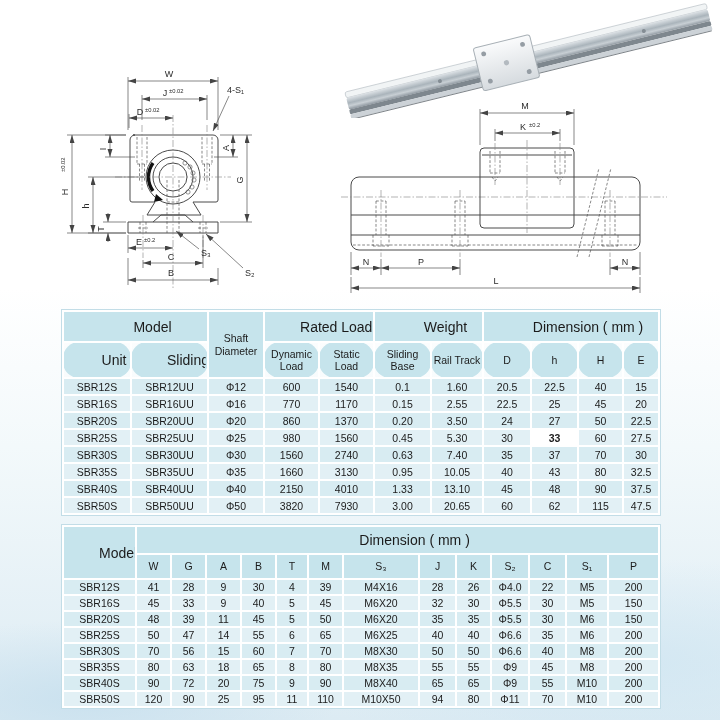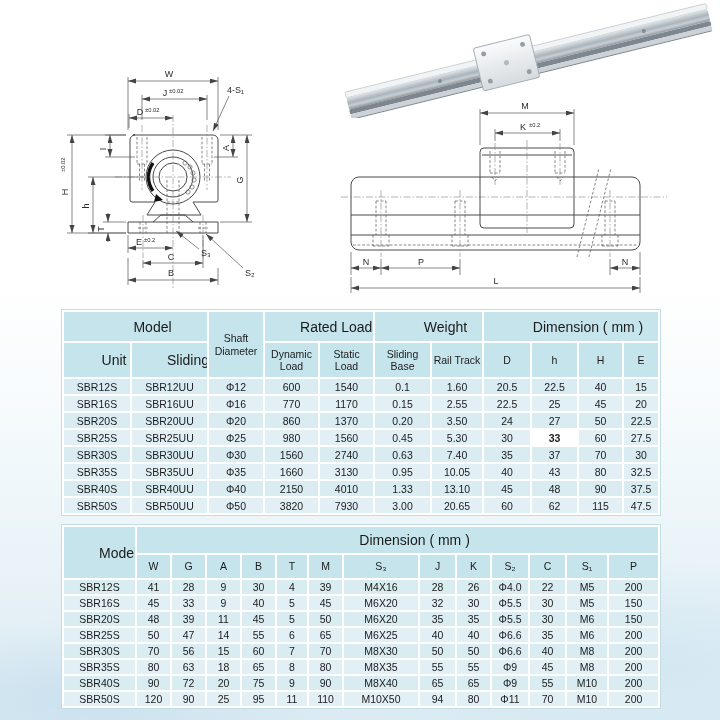--- a/index.html
+++ b/index.html
@@ -12,21 +12,21 @@
       linear-gradient(180deg,#ffffff 0%,#ffffff 40%,#f3f9fb 62%,#dcebf3 100%);
   }
   table{border-collapse:collapse;table-layout:fixed;position:absolute;box-shadow:0 0 0 1px #c2dde7;}
   th,td{border:2px solid #ffffff;text-align:center;vertical-align:middle;color:#1b1b1b;overflow:hidden;padding:0 1px;}
   th{background:var(--header-bg,#c6e4ec);font-weight:normal;}
   .h-big{font-size:14px;white-space:nowrap;padding-left:35px;}
   .h-small{font-size:10.5px;line-height:1.15;margin-top:29px;}
   #table1{left:62px;top:310px;width:596px;}
   #table2{left:62px;top:525px;width:596px;}
   #table1 thead tr:nth-child(1) th{height:29px;}
-  #table1 thead tr:nth-child(2) th{height:34px;}
+  #table1 thead tr:nth-child(2) th{height:34px;border-radius:16px;}
   #table2 thead tr:nth-child(1) th{height:26px;}
   #table2 thead tr:nth-child(2) th{height:23px;}
   td{font-size:10.5px;}
   #table1 td{height:15px;} #table2 td{height:14px;}
   tr.even td{background:var(--row-even,#d8ecf2);}
   tr.odd td{background:var(--row-odd,#e2f0f5);}
   td.hl{background:#ffffff !important;font-weight:bold;}
   svg{position:absolute;}
   #front-view{left:55px;top:20px;}
   #photo{left:338px;top:0px;}

